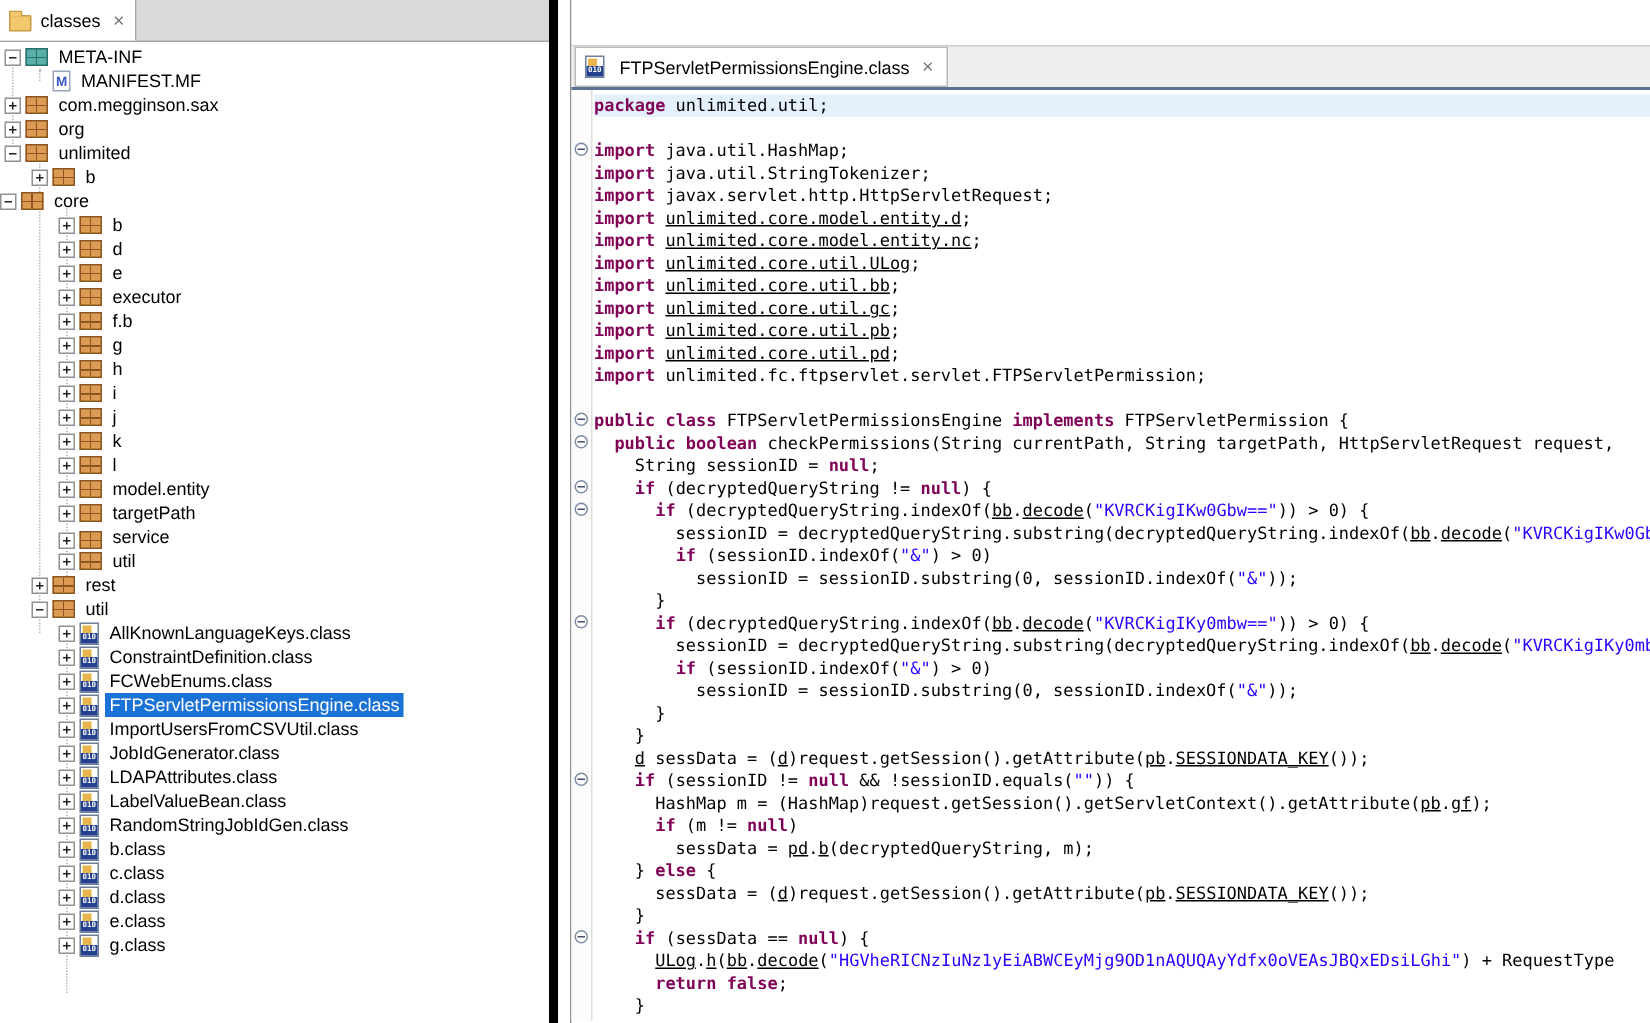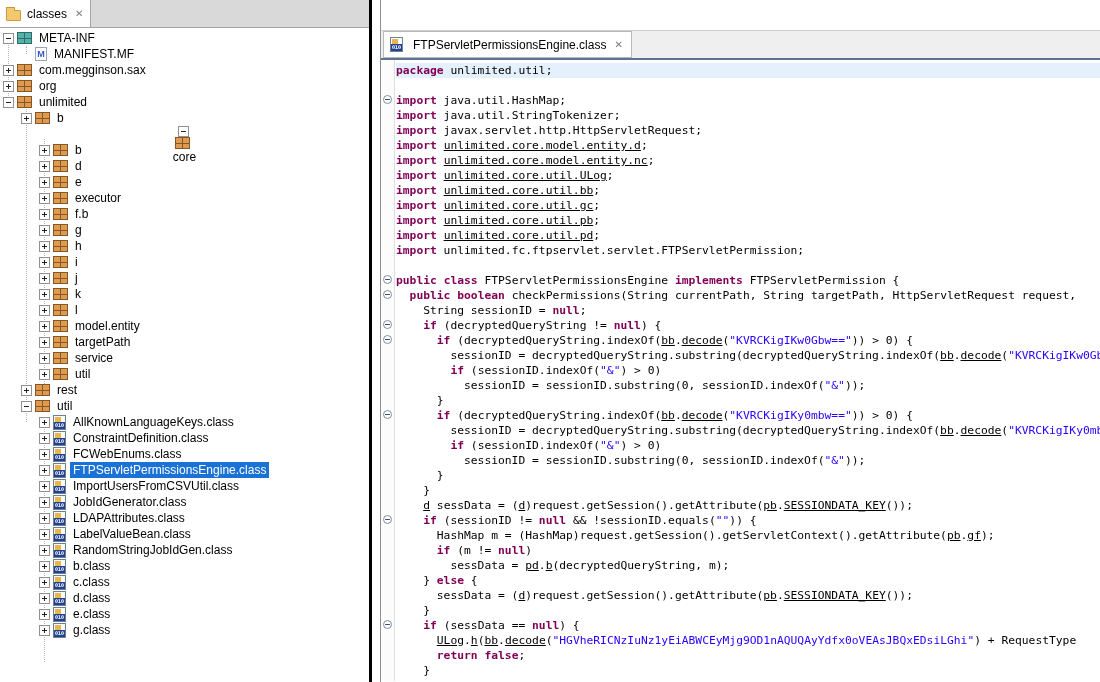--- a/index.html
+++ b/index.html
@@ -2,21 +2,21 @@
 <html><head>
 <meta charset="utf-8">
 <style>
   html,body{margin:0;padding:0;background:#fff;}
   .app{position:relative;width:1100px;height:682px;overflow:hidden;background:#fff;
        font-family:"Liberation Sans",sans-serif;}
   .app *{box-sizing:border-box;}
 
   
   .left-panel{position:absolute;left:0;top:0;width:372px;height:682px;background:#fff;
-              border-right:3px solid #000000;}
+              border-right:6px solid #000000;}
   .ltabstrip{height:28px;background:#d9d9d9;border-bottom:1px solid #a5a5a5;display:flex;}
   .ltab{background:#fff;border-right:1px solid #a5a5a5;display:flex;align-items:center;
         padding:0 7px 0 6px;gap:6px;height:100%;}
   .ltab-label{font-size:12px;color:#000;}
   .tab-close{font-size:10px;color:#7a7a7a;cursor:pointer;margin-left:2px;}
   .folder-icon{width:15px;height:11px;background:#f4c96d;border:1px solid #c49a42;
                border-radius:1px;position:relative;margin-top:3px;flex:none;}
   .folder-icon::before{content:"";position:absolute;top:-4px;left:-1px;width:7px;height:3px;
                background:#f4c96d;border:1px solid #c49a42;border-bottom:none;border-radius:1px 1px 0 0;}
 
@@ -111,21 +111,21 @@
         <div class="trow" style="padding-left: 3px;">
           <span class="exp"></span>
           <span class="ticon pkg"></span>
           <span class="tlabel">unlimited</span>
         </div>
         <div class="trow" style="padding-left: 21px;">
           <span class="exp plus"></span>
           <span class="ticon pkg"></span>
           <span class="tlabel">b</span>
         </div>
-        <div class="trow" style=" flex-direction: column;">
+        <div class="trow" style="">
           <span class="exp"></span>
           <span class="ticon pkg"></span>
           <span class="tlabel">core</span>
         </div>
         <div class="trow" style="padding-left: 39px;">
           <span class="exp plus"></span>
           <span class="ticon pkg"></span>
           <span class="tlabel">b</span>
         </div>
         <div class="trow" style="padding-left: 39px;">
@@ -181,21 +181,21 @@
         <div class="trow" style="padding-left: 39px;">
           <span class="exp plus"></span>
           <span class="ticon pkg"></span>
           <span class="tlabel">model.entity</span>
         </div>
         <div class="trow" style="padding-left: 39px;">
           <span class="exp plus"></span>
           <span class="ticon pkg"></span>
           <span class="tlabel">targetPath</span>
         </div>
-        <div class="trow" style="padding-left: 39px;">
+        <div class="trow" style="padding-left: 39px; align-items: flex-end;">
           <span class="exp plus"></span>
           <span class="ticon pkg"></span>
           <span class="tlabel">service</span>
         </div>
         <div class="trow" style="padding-left: 39px;">
           <span class="exp plus"></span>
           <span class="ticon pkg"></span>
           <span class="tlabel">util</span>
         </div>
         <div class="trow" style="padding-left: 21px;">

